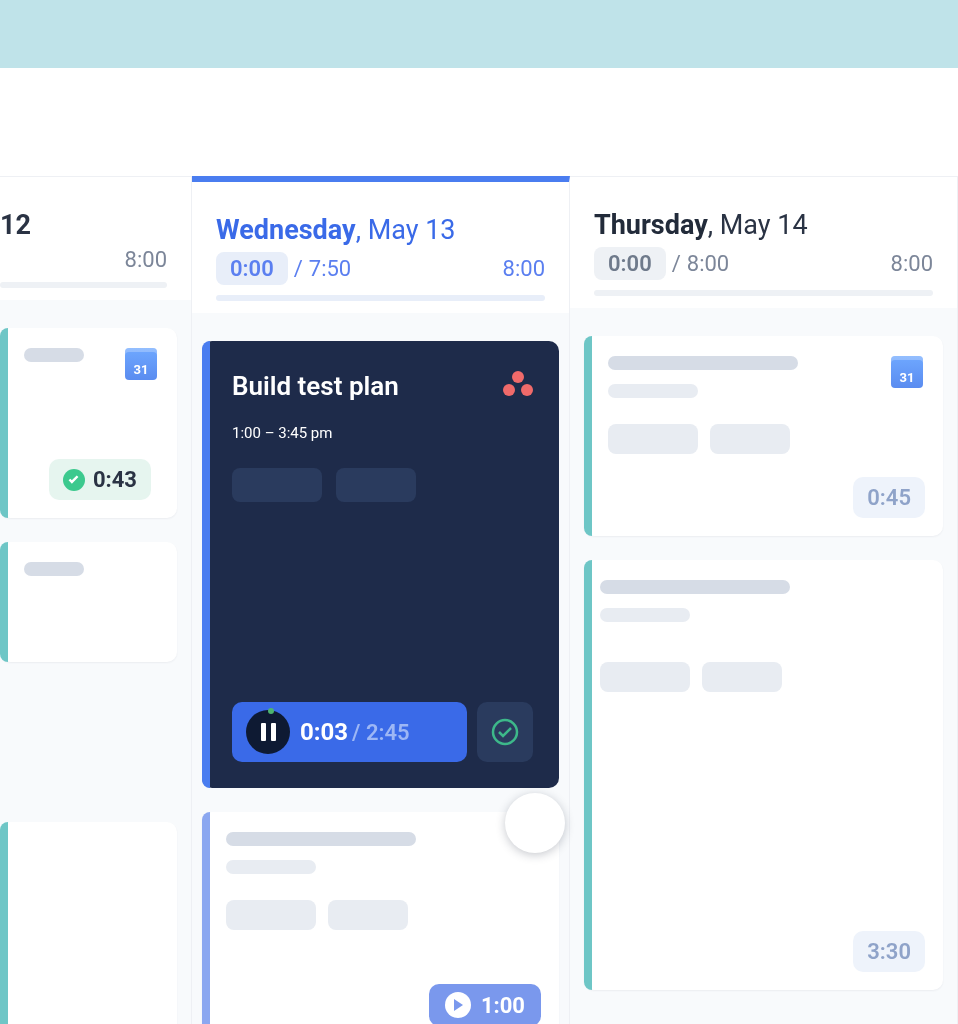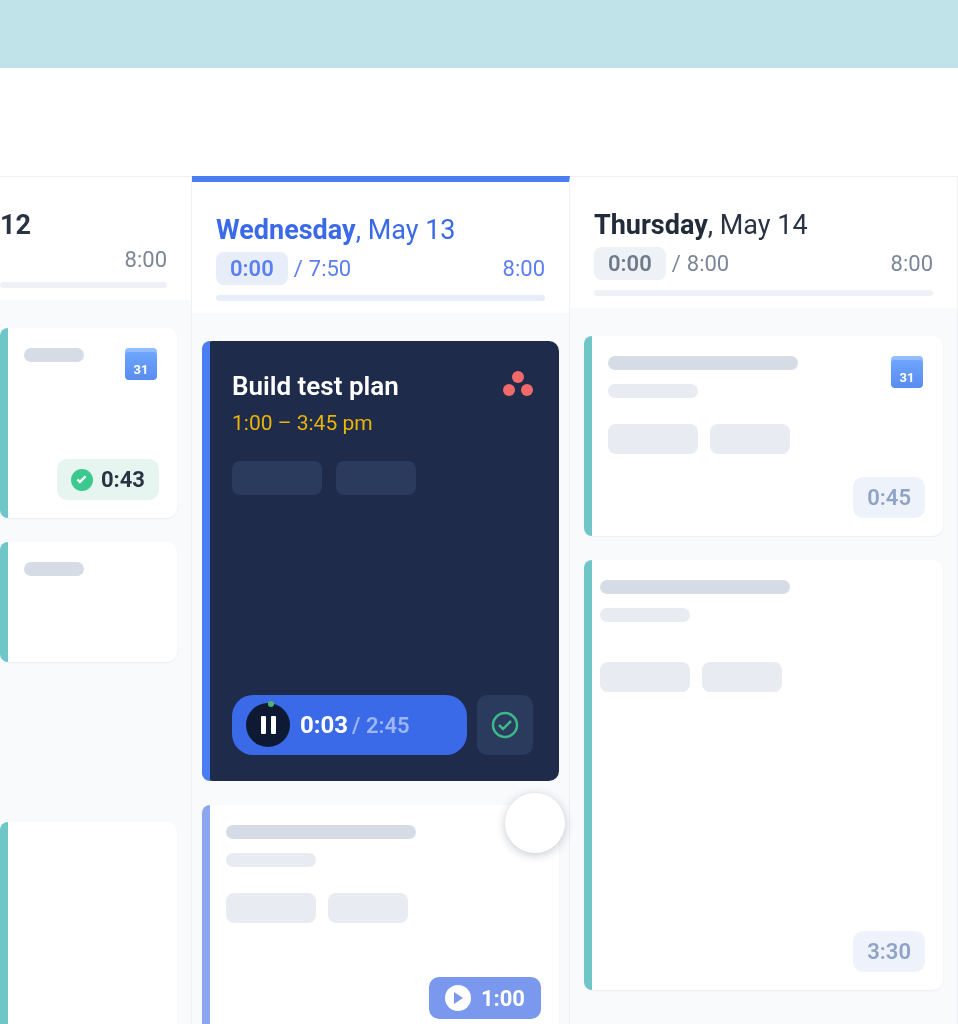--- a/index.html
+++ b/index.html
@@ -46,31 +46,31 @@
   .time-pill.neutral { background:#eef3fb; color:#8fa3c9; font-weight:600; }
 
   .play-pill { display:inline-flex; align-items:center; gap:10px; background:#7a98ed; border-radius:10px; padding:8px 16px; font-size:22px; font-weight:700; color:#fff; }
   .play-pill .play-ico { width:26px; height:26px; border-radius:50%; background:#fff; display:flex; align-items:center; justify-content:center; }
   .play-pill .play-ico::after { content:""; border-left:9px solid #7a98ed; border-top:6px solid transparent; border-bottom:6px solid transparent; margin-left:2px; }
 
   
   .active-card { background:#1e2b4a; border-radius:10px; padding:30px 26px 26px 30px; position:relative; margin-bottom:24px; }
   .active-card::before { content:""; position:absolute; left:0; top:0; bottom:0; width:8px; border-radius:10px 0 0 10px; background:#4a7df0; }
   .active-title { color:#fff; font-size:26px; font-weight:600; }
-  .active-sub { color:#eab308; font-size:21px; margin-top:10px; }
+  .active-sub { color:#ffffff; font-size:15px; margin-top:23px; }
   .dark-ph-row { display:flex; gap:14px; margin-top:26px; }
   .dark-ph { background:#2a3b5e; height:34px; border-radius:8px; }
   .asana-ico { position:absolute; top:30px; right:26px; width:30px; height:28px; }
   .asana-ico .d { position:absolute; width:12px; height:12px; border-radius:50%; background:#f06a6a; }
   .asana-ico .d1 { top:0; left:9px; }
   .asana-ico .d2 { top:13px; left:0; }
   .asana-ico .d3 { top:13px; left:18px; }
 
   .timer-bar { display:flex; gap:10px; margin-top:200px; }
-  .timer-main { flex:1; background:#3a6ae8; border-radius:21px; display:flex; align-items:center; padding:8px 14px; gap:10px; }
+  .timer-main { flex:1; background:#3a6ae8; border-radius:10px; display:flex; align-items:center; padding:8px 14px; gap:10px; }
   .pause-btn { width:44px; height:44px; border-radius:50%; background:#0e1a33; display:flex; align-items:center; justify-content:center; position:relative; }
   .pause-btn::before { content:""; position:absolute; top:-2px; left:50%; width:6px; height:6px; border-radius:50%; background:#4db36f; }
   .pause-bars { display:flex; gap:5px; }
   .pause-bars span { width:5px; height:18px; background:#fff; border-radius:1px; }
   .timer-txt { font-size:24px; font-weight:700; color:#fff; display:flex; align-items:baseline; gap:4px; }
   .timer-txt .est { color:#9db7f5; font-weight:600; font-size:22px; }
   .done-btn { width:56px; background:#2a3b5e; border-radius:10px; display:flex; align-items:center; justify-content:center; }
   .done-btn svg { width:28px; height:28px; stroke:#3db88a; stroke-width:2.5; fill:none; }
 
   .drag-knob { position:absolute; width:60px; height:60px; border-radius:50%; background:#fff; box-shadow:0 2px 10px rgba(30,40,60,.25); z-index:5; }
@@ -91,21 +91,21 @@
         <span>8:00</span>
       </div>
       <div class="bar-under"></div>
     </div>
     <div class="cards-area">
       <div class="card" style="height:190px;">
         <div style="display:flex; justify-content:space-between; align-items:flex-start;">
           <div class="ph ph-line" style="width:60px;"></div>
           <div class="cal-badge">31</div>
         </div>
-        <div style="position:absolute; bottom:18px; right:18px;margin-top:12px;">
+        <div style="position:absolute; bottom:18px; right:26px;margin-top:12px;">
           <span class="time-pill">
             <span class="check">
                 <svg viewBox="0 0 16 16">
                   <path d="M3 8l3 3 7-7"></path>
                 </svg>
               </span>
             <span>0:43</span>
           </span>
         </div>
       </div>

